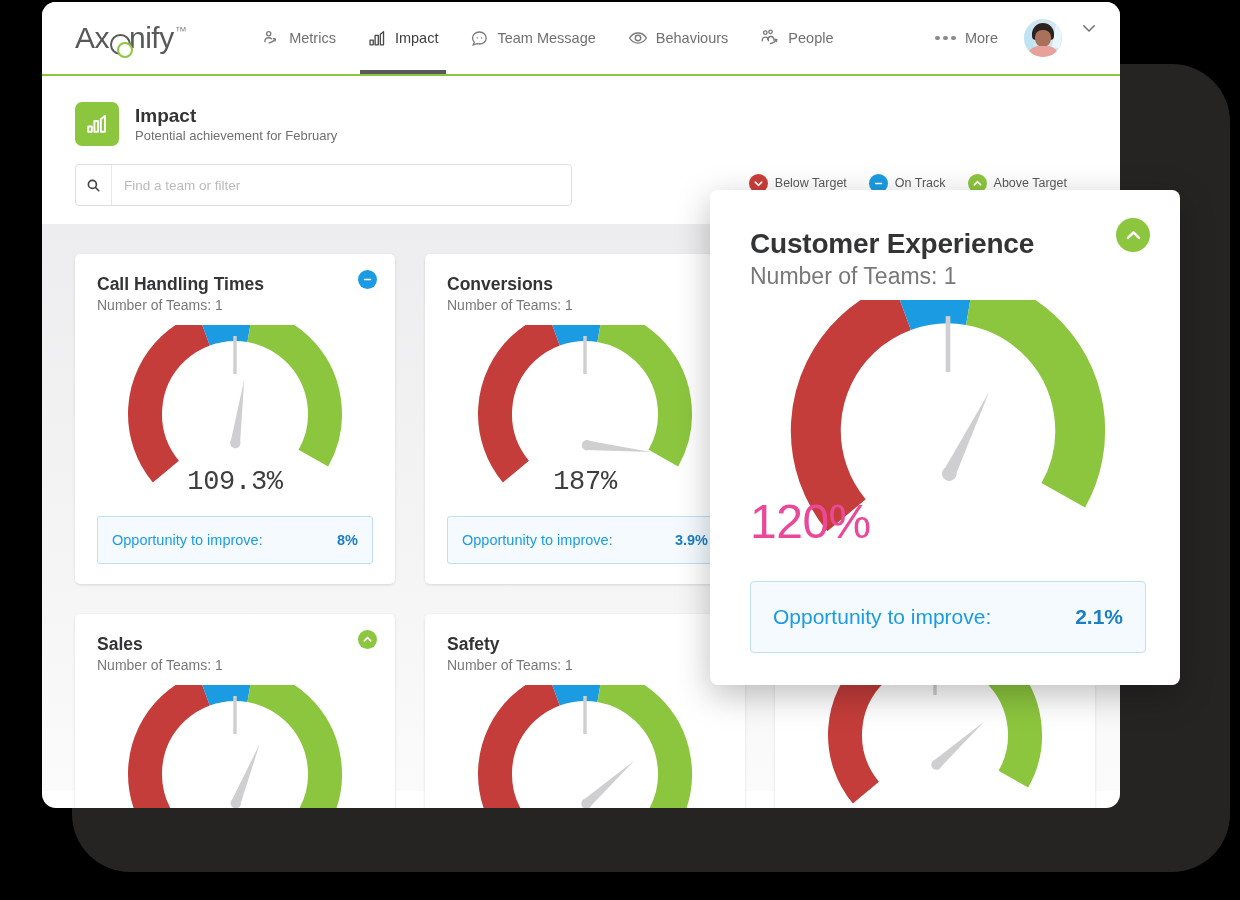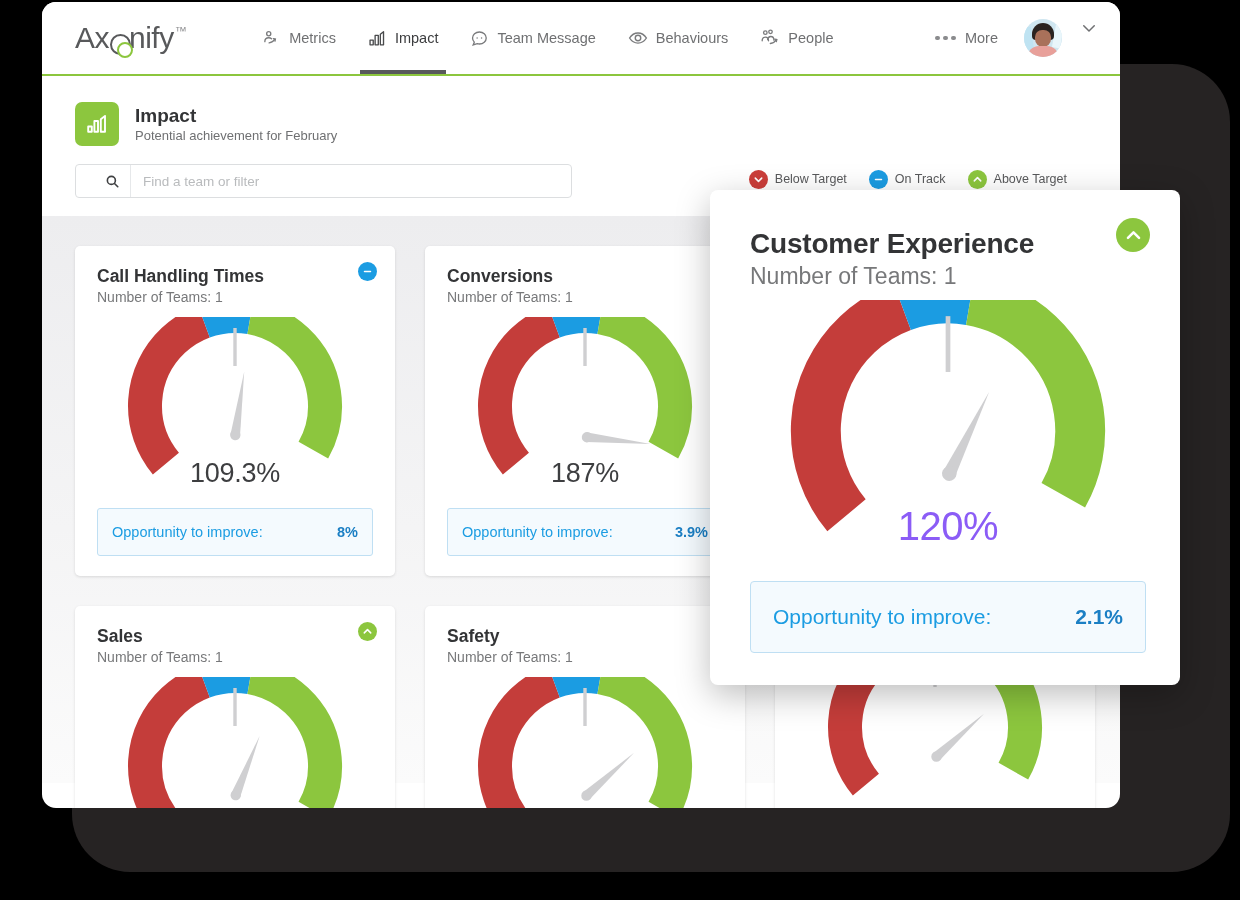--- a/index.html
+++ b/index.html
@@ -130,23 +130,23 @@
   .head-row { display: flex; align-items: center; gap: 16px; }
   .head-icon {
     width: 44px; height: 44px; border-radius: 7px; background: #8cc63e;
     display: flex; align-items: center; justify-content: center;
   }
   .head-title { font-size: 19px; font-weight: 700; color: #333436; line-height: 1.15; }
   .head-sub { font-size: 13px; color: #6f7072; margin-top: 2px; }
 
   .search-row { display:flex; align-items:center; margin-top: 18px; }
   .search-box {
-    width: 497px; height: 34px;
+    width: 497px; height: 42px;
     border: 1px solid #dcdee0; border-radius: 4px;
-    display: flex; align-items: center; background:#fff;padding-left:19px;
+    display: flex; align-items: center; background:#fff;
   }
   .search-btn {
     width: 36px; height: 100%;
     display:flex; align-items:center; justify-content:center;
     border-right: 1px solid #e6e8ea; cursor:pointer;
   }
   .search-input {
     flex: 1; border: 0; outline: none; height: 100%;
     padding: 0 12px; font-size: 13.5px; color: #4a4b4d;
     font-family: "Liberation Sans", sans-serif; background: transparent;
@@ -176,21 +176,21 @@
   .grid { display: grid; grid-template-columns: repeat(3, 320px); gap: 30px; }
   .card {
     background: #fff; border-radius: 5px;
     box-shadow: 0 1px 3px rgba(0,0,0,.12);
     height: 330px; padding: 20px 22px 0 22px;
     position: relative;
   }
   .card-title { font-size: 17.5px; font-weight: 700; color: #333436; }
   .card-sub { font-size: 14px; color: #77787a; margin-top: 2px; }
   .card-badge { position: absolute; right: 18px; top: 16px; }
-  .gauge-wrap { position: relative; width: 100%; height: 160px; margin-top: 12px; }
+  .gauge-wrap { position: relative; width: 100%; height: 160px; margin-top: 12px; font-family: Liberation Mono, monospace; }
   .gauge-val {
     position: absolute; width: 100%; text-align: center;
     bottom: -12px; font-size: 27px; color: #3d3e40; letter-spacing: -0.3px;
   }
   .opp {
     position: absolute; left: 22px; right: 22px; bottom: 20px;
     height: 48px; border: 1px solid #bfdff3; background: #f4fafe;
     border-radius: 3px; display: flex; align-items: center;
     padding: 0 14px;
   }
@@ -205,22 +205,22 @@
     background: #fff; border-radius: 8px;
     box-shadow: 0 10px 34px rgba(0,0,0,.26);
     padding: 38px 34px 0 40px;
   }
   .popup-title { font-size: 28px; font-weight: 700; color: #333436; letter-spacing: -0.2px;}
   .popup-sub { font-size: 23px; color: #77787a; margin-top: 3px; }
   .popup-badge { position: absolute; right: 30px; top: 28px; }
   .popup-badge .badge { width: 34px; height: 34px; }
   .popup-gauge { position: relative; width: 100%; height: 235px; margin-top: 10px; }
   .popup-val {
-    position: absolute; width: 100%; text-align: center;
-    bottom: -14px; font-size: 40px; color: #8b5cf6; letter-spacing: -0.5px;
+    position: absolute; width: 100%; text-align: left;
+    bottom: -14px; font-size: 48px; color: #ec4899; letter-spacing: -0.5px;
   }
   .popup-opp {
     position: absolute; left: 40px; right: 34px; bottom: 32px;
     height: 72px; border: 1px solid #bfdff3; background: #f4fafe;
     border-radius: 4px; display: flex; align-items: center; padding: 0 22px;
   }
   .popup-opp .opp-label { font-size: 21px; }
   .popup-opp .opp-val { font-size: 21px; }
 </style>
 </head>

